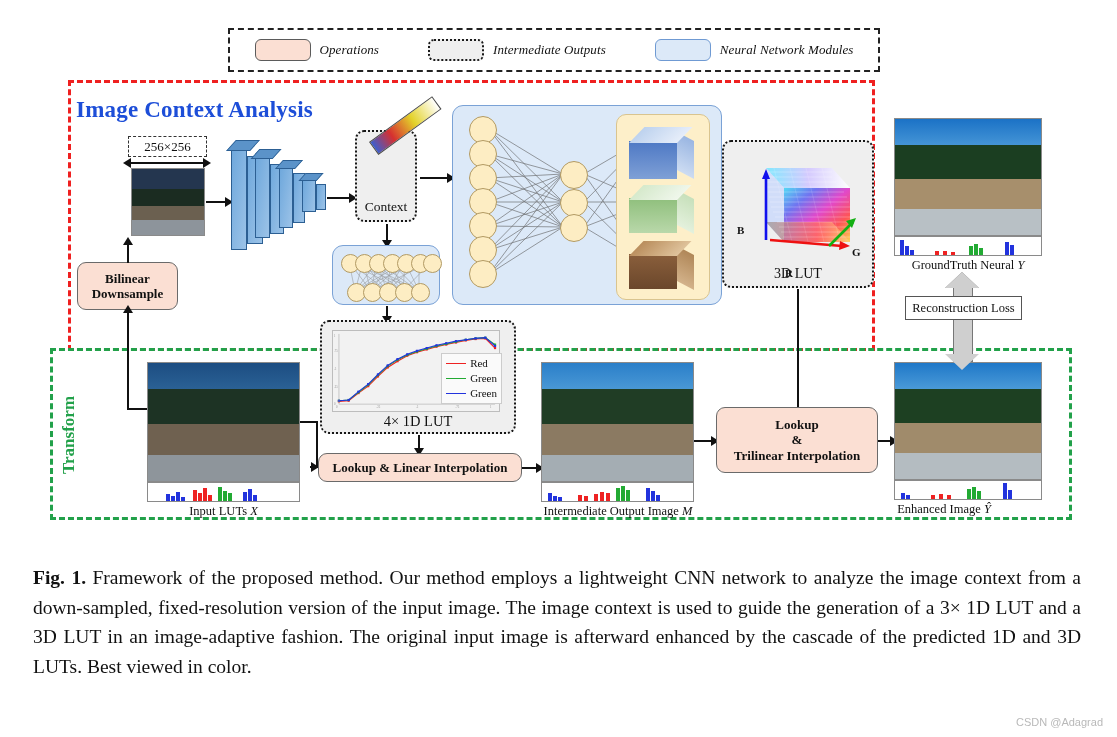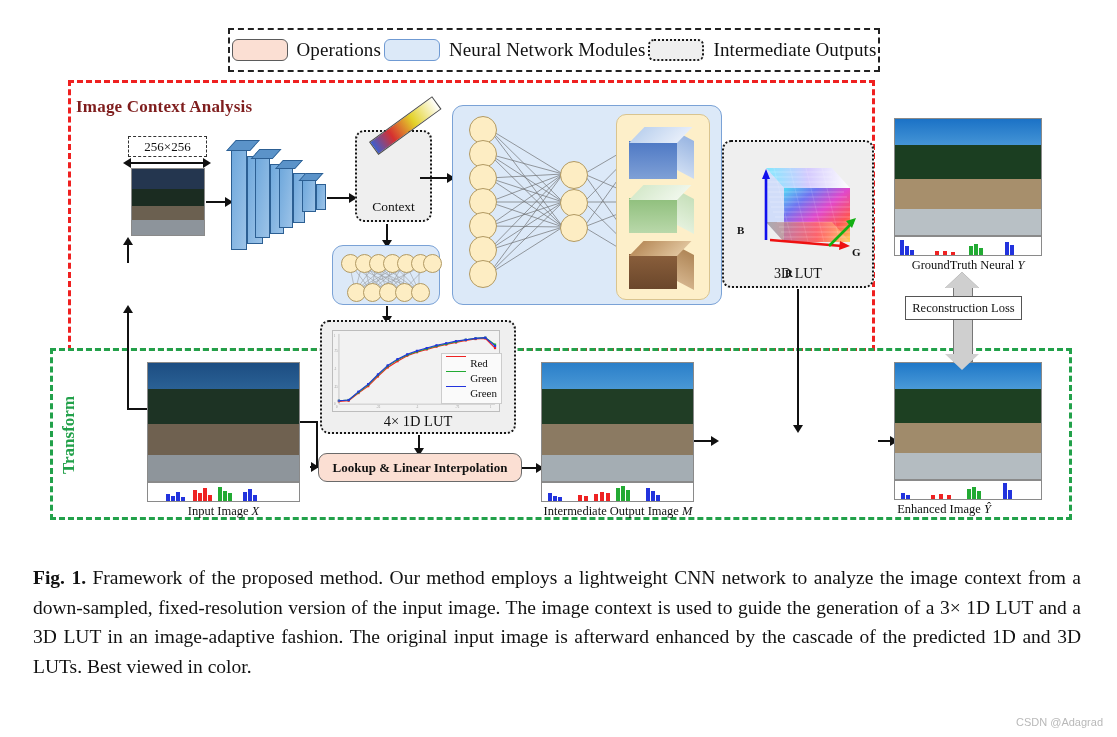--- a/index.html
+++ b/index.html
@@ -11,29 +11,29 @@
 
   
   #legend{position:absolute;left:228px;top:28px;width:652px;height:44px;
           border:2px dashed #222;box-sizing:border-box;
           display:flex;align-items:center;justify-content:space-around;}
   .leg-item{display:flex;align-items:center;gap:9px;}
   .leg-swatch{width:56px;height:22px;border-radius:6px;box-sizing:border-box;}
   .sw-op{background:#fbdfd3;border:1.5px solid #5b5b5b;}
   .sw-im{background:#efefef;border:2px dotted #1a1a1a;}
   .sw-nn{background:#dce9f8;border:1.5px solid #6f9ad3;}
-  .leg-label{font-size:19px;letter-spacing:.1px;white-space:nowrap;}
+  .leg-label{font-size:13px;letter-spacing:.1px;white-space:nowrap;font-style:italic;}
 
   
   #region-ica{position:absolute;left:68px;top:80px;width:807px;height:271px;
               border:3px dashed #ef2020;box-sizing:border-box;}
   #region-tr{position:absolute;left:50px;top:348px;width:1022px;height:172px;
              border:3px dashed #22a14a;box-sizing:border-box;}
-  #ica-title{position:absolute;left:76px;top:97px;font-weight:bold;font-size:17px;
-             color:#7f1d1d;font-family:"Liberation Serif",serif;letter-spacing:.2px;}
+  #ica-title{position:absolute;left:76px;top:97px;font-weight:bold;font-size:23px;
+             color:#1d4ed8;font-family:"Liberation Serif",serif;letter-spacing:.2px;}
   #tr-title{position:absolute;left:56px;top:365px;width:26px;height:140px;
             color:#22a14a;font-weight:bold;font-size:17px;
             writing-mode:vertical-rl;transform:rotate(180deg);
             display:flex;align-items:center;justify-content:center;}
 
   
   .op-box{position:absolute;background:#fbdfd3;border:1.3px solid #6a6a6a;
           border-radius:9px;display:flex;align-items:center;justify-content:center;
           text-align:center;font-weight:bold;font-size:13px;line-height:1.18;
           box-sizing:border-box;padding:2px 4px;}
@@ -87,21 +87,21 @@
 
   
   #lut3d-plot{position:absolute;left:26px;top:14px;width:106px;height:98px;}
   .axlabel{position:absolute;font-size:11px;font-weight:bold;}
 
   
   #lut1d-chart{position:absolute;left:10px;top:8px;width:168px;height:82px;
                background:#f2f2f2;border:1px solid #bdbdbd;box-sizing:border-box;}
   .lgbox{position:absolute;right:4px;bottom:5px;background:#fafafa;border:1px solid #ccc;
          padding:2px 4px;font-size:11px;line-height:1.35;}
-  .lgrow{display:flex;align-items:flex-start;gap:4px;}
+  .lgrow{display:flex;align-items:center;gap:4px;}
   .lgline{width:20px;height:0;border-top:1.4px solid #000;position:relative;}
   .lgline::after{content:"";position:absolute;left:7px;top:-2.5px;width:5px;height:5px;border-radius:50%;}
 
   
   .blockarrow{position:absolute;background:#cfcfcf;border:1px solid #777;}
   #rl-box{position:absolute;left:905px;top:296px;width:117px;height:24px;
           border:1.2px solid #555;background:#fff;box-sizing:border-box;
           display:flex;align-items:center;justify-content:center;font-size:12.5px;z-index:5;}
 
   
@@ -115,46 +115,51 @@
 <body>
 
 <div class="fig">
 
   <div id="legend">
     <div class="leg-item">
       <span class="leg-swatch sw-op"></span>
       <span class="leg-label">Operations</span>
     </div>
     <div class="leg-item">
+      <span class="leg-swatch sw-im"></span>
+      <span class="leg-label">Intermediate Outputs</span>
+    </div>
+    <div class="leg-item">
       <span class="leg-swatch sw-nn"></span>
       <span class="leg-label">Neural Network Modules</span>
-    </div>
-    <div class="leg-item">
-      <span class="leg-swatch sw-im"></span>
-      <span class="leg-label">Intermediate Outputs</span>
     </div>
   </div>
 
   <div id="region-ica"></div>
   <div id="region-tr"></div>
   <div id="ica-title">Image Context Analysis</div>
   <div id="tr-title">Transform</div>
 
   <div id="res-tag">256×256</div>
   <div class="ar-line" style="left:130px;top:162px;width:76px;height:1.6px;"></div>
   <div class="ar-head ah-r" style="left:203px;top:158px;"></div>
   <div class="ar-head" style="left:123px;top:158px;border-top:5px solid transparent;border-bottom:5px solid transparent;border-right:8px solid #111;"></div>
 
   <div class="thumb" style="left:131px;top:168px;width:74px;height:68px;">
     <div class="sky" style="background:#24364f;"></div>
     <div class="trees" style="background:#1b2c21;"></div>
     <div class="rock" style="background:#6b6050;"></div>
     <div class="water" style="background:#8d949b;"></div>
   </div>
 
+  <div class="op-box" id="bilinear-op" style="left:77px;top:262px;width:101px;height:48px;">
+    <span>
+      <span>Bilinear</span><br><span>Downsample</span>
+    </span>
+  </div>
 
   <div class="ar-line" style="left:127px;top:244px;width:1.6px;height:19px;"></div>
   <div class="ar-head ah-u" style="left:123px;top:237px;"></div>
 
   <div class="ar-line" style="left:127px;top:310px;width:1.6px;height:58px;"></div>
   <div class="ar-line" style="left:127px;top:404px;width:1.6px;height:0px;"></div>
   <div class="ar-line" style="left:127px;top:366px;width:1.6px;height:44px;"></div>
   <div class="ar-line" style="left:127px;top:408px;width:56px;height:1.6px;"></div>
   <div class="ar-head ah-u" style="left:123px;top:305px;"></div>
 
@@ -175,21 +180,21 @@
     <div class="slab" style="left:293px;top:173px;width:12px;height:50px;"></div>
 
     <div class="slab" style="left:302px;top:180px;width:14px;height:32px;"></div>
     <div class="slab-top" style="left:302px;top:173px;width:18px;height:8px;transform:skewX(-42deg);"></div>
     <div class="slab" style="left:316px;top:184px;width:10px;height:26px;"></div>
   </div>
 
   <div class="ar-line" style="left:327px;top:197px;width:24px;height:1.6px;"></div>
   <div class="ar-head ah-r" style="left:349px;top:193px;"></div>
 
-  <div class="dot-box" style="left:355px;top:130px;width:77px;height:92px;">
+  <div class="dot-box" style="left:355px;top:130px;width:62px;height:92px;">
     <div id="ctx-bar"></div>
     <div style="position:absolute;left:0;right:0;bottom:5px;text-align:center;font-size:13.5px;">Context</div>
   </div>
 
   <div class="ar-line" style="left:420px;top:177px;width:30px;height:1.6px;"></div>
   <div class="ar-head ah-r" style="left:447px;top:173px;"></div>
 
   <div class="ar-line" style="left:386px;top:224px;width:1.6px;height:20px;"></div>
   <div class="ar-head ah-d" style="left:382px;top:240px;"></div>
 
@@ -492,21 +497,21 @@
     <i style="left:55px;width:4px;height:13px;background:#ee2222;"></i>
       <i style="left:60px;width:4px;height:6px;background:#ee2222;"></i>
     <i style="left:70px;width:4px;height:14px;background:#22aa33;"></i>
       <i style="left:75px;width:4px;height:10px;background:#22aa33;"></i>
     <i style="left:80px;width:4px;height:8px;background:#22aa33;"></i>
     <i style="left:95px;width:4px;height:9px;background:#2233dd;"></i>
       <i style="left:100px;width:4px;height:12px;background:#2233dd;"></i>
     <i style="left:105px;width:4px;height:6px;background:#2233dd;"></i>
   </div>
   <div class="caption-txt" style="left:147px;top:504px;width:153px;">
-    <span>Input Image</span> <i>X</i>
+    <span>Input LUTs</span> <i>X</i>
   </div>
 
   <div class="ar-line" style="left:300px;top:421px;width:18px;height:1.6px;"></div>
   <div class="ar-line" style="left:316px;top:421px;width:1.6px;height:46px;"></div>
   <div class="ar-line" style="left:310px;top:466px;width:8px;height:1.6px;"></div>
   <div class="ar-head ah-r" style="left:311px;top:462px;"></div>
 
   <div class="op-box" style="left:318px;top:453px;width:204px;height:29px;">
     <span>Lookup &amp; Linear Interpolation</span>
   </div>
@@ -536,20 +541,27 @@
       <i style="left:109px;width:4px;height:10px;background:#2233dd;"></i>
     <i style="left:114px;width:4px;height:6px;background:#2233dd;"></i>
   </div>
   <div class="caption-txt" style="left:508px;top:504px;width:220px;">
     <span>Intermediate Output Image</span> <i>M</i>
   </div>
 
   <div class="ar-line" style="left:694px;top:440px;width:20px;height:1.6px;"></div>
   <div class="ar-head ah-r" style="left:711px;top:436px;"></div>
 
+  <div class="op-box" style="left:716px;top:407px;width:162px;height:66px;">
+    <span>
+      <span>Lookup</span><br>
+      <span>&amp;</span><br>
+      <span>Trilinear Interpolation</span>
+    </span>
+  </div>
 
   <div class="ar-line" style="left:878px;top:440px;width:16px;height:1.6px;"></div>
   <div class="ar-head ah-r" style="left:890px;top:436px;"></div>
 
   <div class="thumb" style="left:894px;top:362px;width:148px;height:118px;">
     <div class="sky" style="background:linear-gradient(180deg,#1f78c8,#7cc1ea);height:48%;"></div>
     <div class="trees" style="background:#1d4022;top:22%;height:30%;"></div>
     <div class="rock" style="background:#a08b6b;top:52%;height:26%;"></div>
     <div class="water" style="background:#b4bcc1;height:22%;"></div>
   </div>

